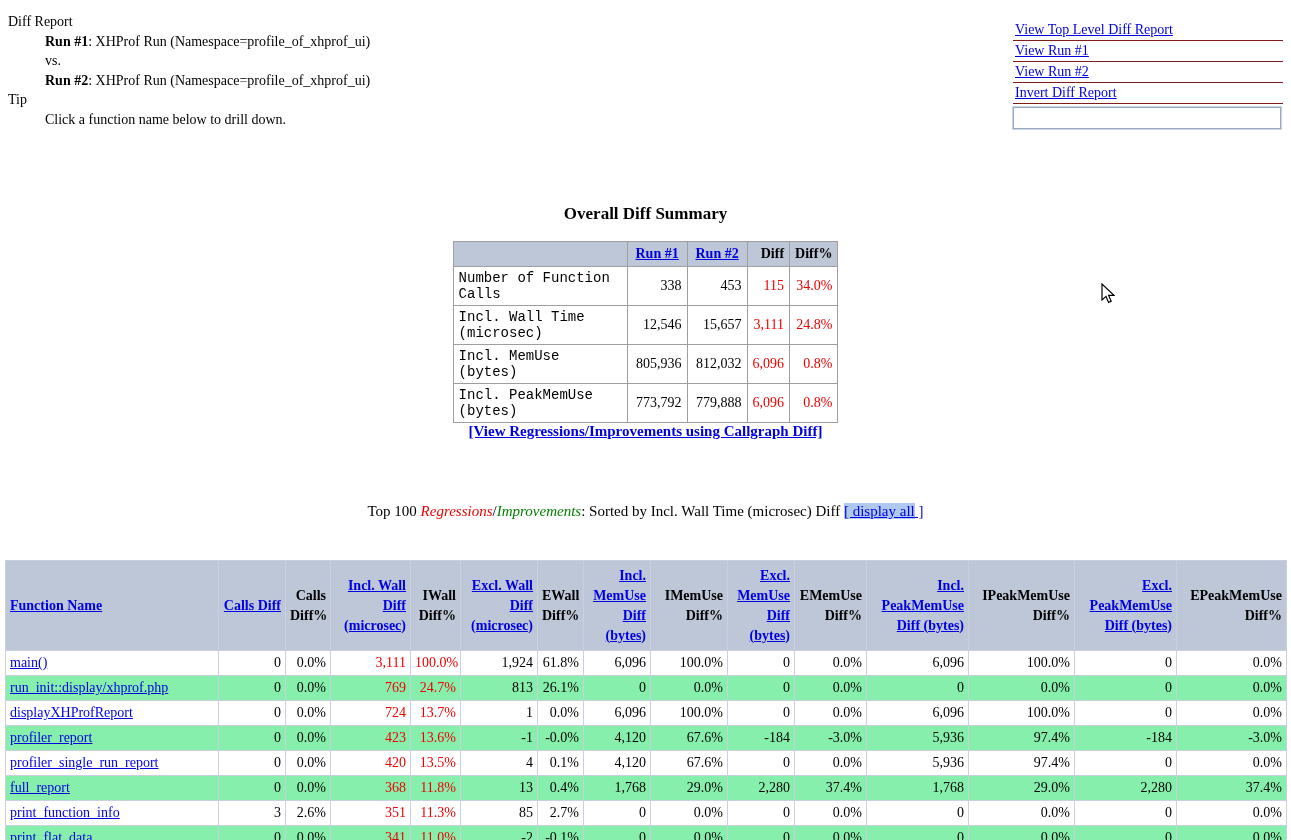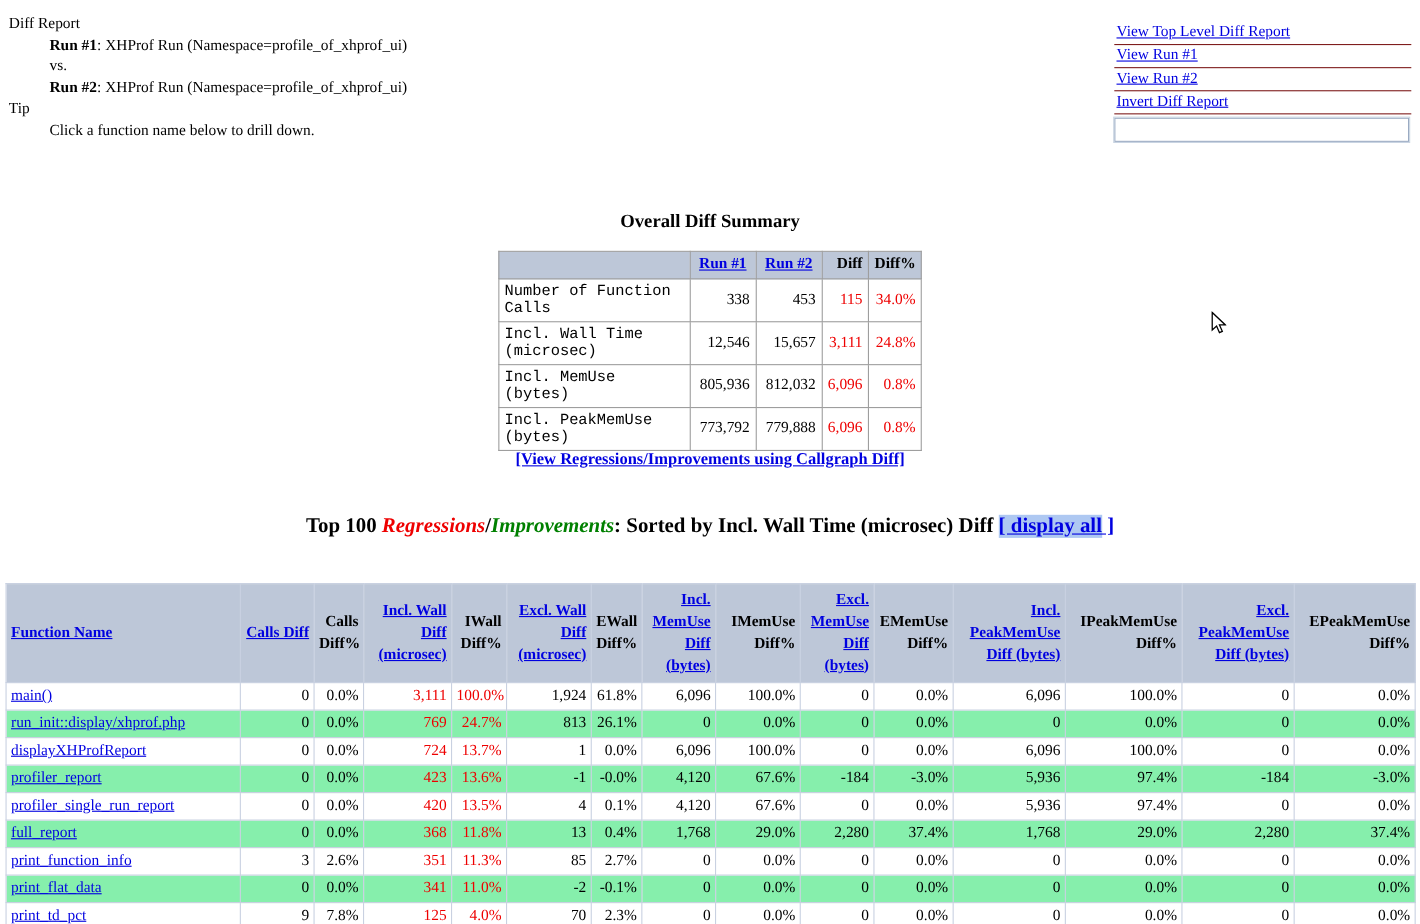--- a/index.html
+++ b/index.html
@@ -20,39 +20,39 @@
   .nav-box { position: absolute; top: 20px; right: 8px; width: 270px; }
   .nav-row { border-bottom: 1px solid #7f1d1d; padding: 1px 2px 2px 2px; line-height: 17px; }
   .nav-search { margin-top: 3px; }
   .nav-search input {
     width: 268px; height: 22px; border: 1px solid #9aaac2; outline: 1px solid #c9d4e2;
     font-family: "Liberation Serif", serif; font-size: 14px; padding: 2px 4px;
   }
 
   
   .center { text-align: center; }
-  .summary-title { margin-top: 41px; font-size: 17px; font-weight: bold; }
+  .summary-title { margin-top: 54px; font-size: 17px; font-weight: bold; }
 
   table { border-collapse: collapse; }
   .summary-table { margin: 17px auto 0 auto; }
   .summary-table th, .summary-table td {
     border: 1px solid #9e9e9e; padding: 3px 5px; height: 25px; font-size: 14px;
   }
   .summary-table thead th { background: #bdc7d8; }
   .summary-table .lbl { width: 174px; text-align: left; font-family: Liberation Mono, monospace; }
   .summary-table .n1 { width: 60px; text-align: right; }
   .summary-table .n2 { width: 60px; text-align: right; }
   .summary-table .nd { width: 42px; text-align: right; }
   .summary-table .np { width: 48px; text-align: right; margin-left: 21px; }
   .summary-table thead .n1, .summary-table thead .n2 { text-align: center; }
   .red { color: #ee0000; }
   .green { color: #008000; }
 
   .callgraph-line { font-size: 15px; font-weight: bold; }
-  .top-heading { margin-top: 41px; font-size: 19px; font-weight: bold; }
+  .top-heading { margin-top: 63px; font-size: 15px; font-weight: normal; }
   .top-heading .ital { font-style: italic; }
   .hl { background: #aec8f2; }
 
   
   .main-table {
     margin: 40px 0 0 5px; width: 1281px; table-layout: fixed; font-size: 14px;
   }
   .main-table th, .main-table td { border: 1px solid #c9d1e1; padding: 3px 4px; }
   .main-table thead th {
     background: #bdc7d8; height: 90px; vertical-align: middle;

